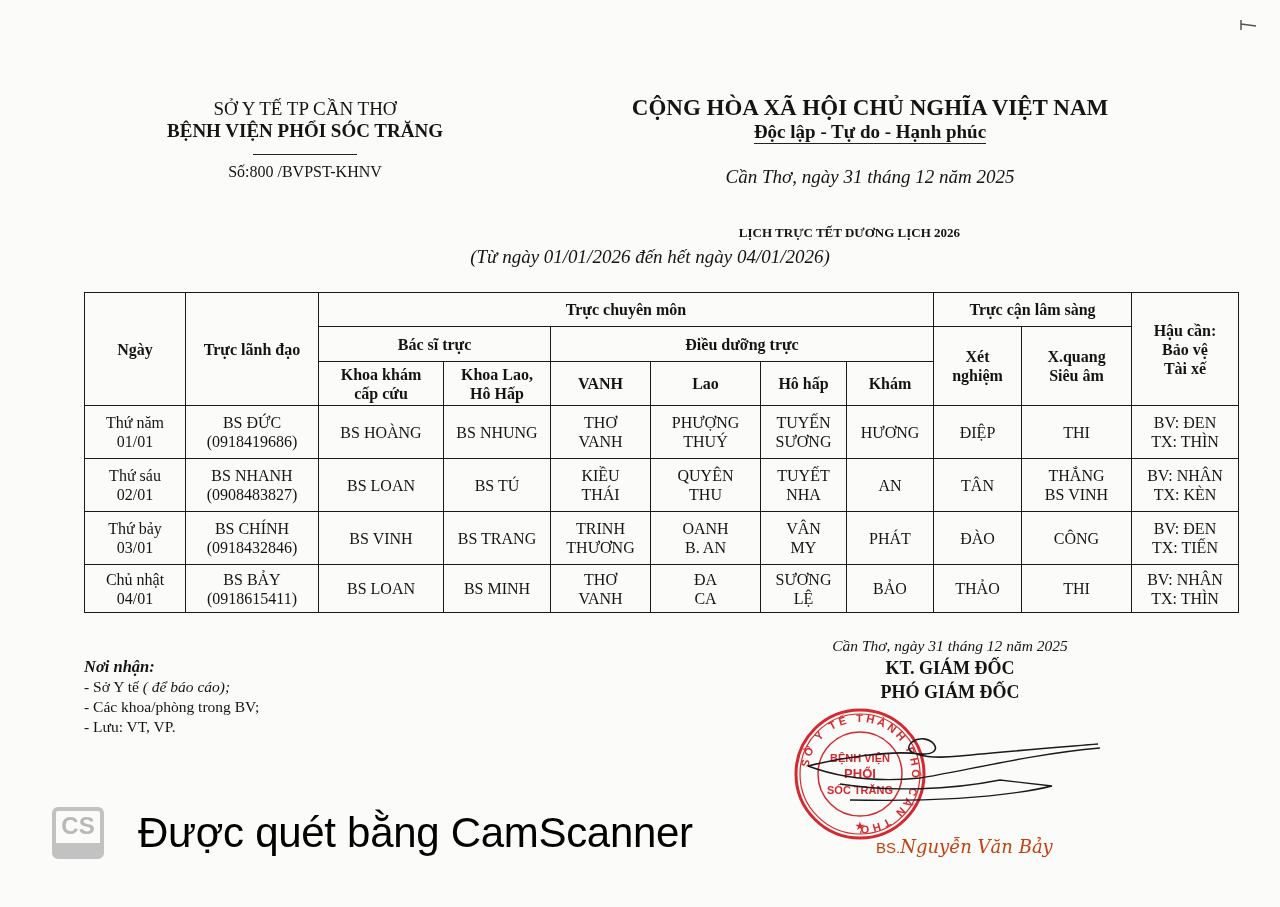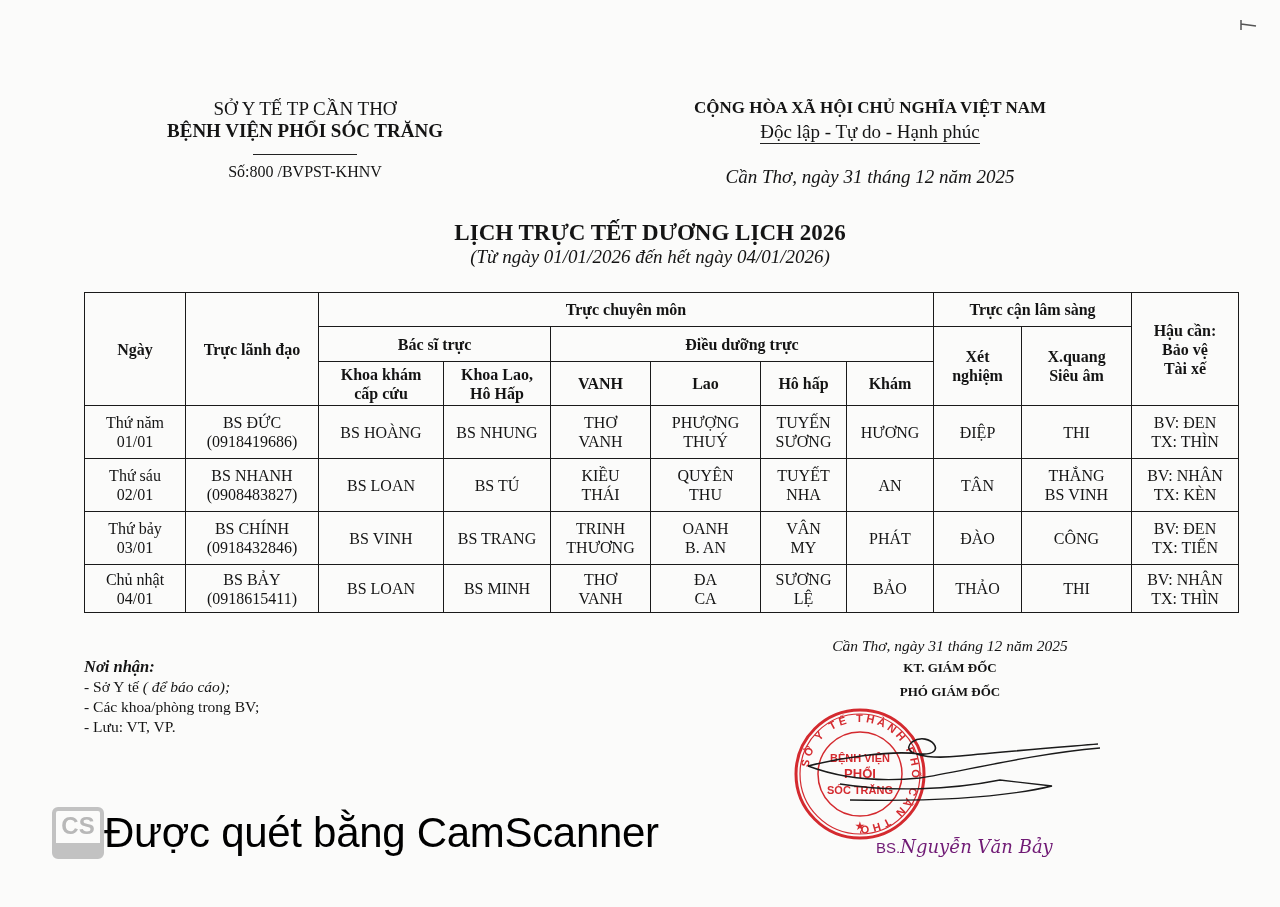--- a/index.html
+++ b/index.html
@@ -14,27 +14,27 @@
   .ital { font-style:italic; }
 
   
   #left-header { left:100px; top:98px; width:410px; }
   #left-header .l1 { font-size:19px; line-height:22px; }
   #left-header .l2 { font-size:19px; line-height:22px; font-weight:bold; }
   #left-header .rule { width:104px; height:1px; background:#222; margin:12px auto 0; }
   #left-header .docno { font-size:16px; margin-top:8px; }
 
   #right-header { left:600px; top:96px; width:540px; }
-  #right-header .l1 { font-size:17px; font-weight:bold; line-height:24px; }
-  #right-header .l2 { font-size:19px; font-weight:normal; line-height:24px; }
+  #right-header .l1 { font-size:23px; font-weight:bold; line-height:24px; }
+  #right-header .l2 { font-size:19px; font-weight:bold; line-height:24px; }
   #right-header .l2 span { border-bottom:1.5px solid #222; padding-bottom:1px; }
   #right-header .date { font-size:19px; font-style:italic; margin-top:22px; }
 
   #title-block { left:340px; top:221px; width:620px; }
-  #title-block .t1 { font-size:23px; font-weight:bold; line-height:24px; }
+  #title-block .t1 { font-size:13px; font-weight:bold; line-height:24px;text-align:right; }
   #title-block .t2 { font-size:19px; font-style:italic; line-height:24px; }
 
   
   table#schedule {
     position:absolute; left:84px; top:292px; border-collapse:collapse;
     font-size:16px; line-height:19px;
   }
   #schedule td, #schedule th {
     border:1.6px solid #1a1a1a; text-align:center; vertical-align:middle; padding:0;
   }
@@ -46,29 +46,29 @@
   .data-row.last { height:48px; }
   .cell-line { display:block; }
 
   
   #recipients { left:84px; top:657px; width:260px; font-size:15.5px; line-height:20px; }
   #recipients .head { font-weight:bold; font-style:italic; font-size:16.5px; }
 
   
   #sign-block { left:800px; top:636px; width:300px; }
   #sign-block .date { font-size:15.5px; font-style:italic; line-height:20px; }
-  #sign-block .r1, #sign-block .r2 { font-size:13px; font-weight:bold; line-height:24px; }
+  #sign-block .r1, #sign-block .r2 { font-size:18px; font-weight:bold; line-height:24px; }
 
   #stamp { left:792px; top:706px; width:136px; height:136px; }
-  #signer { left:876px; top:836px; font-size:17px; color:#701a75; }
+  #signer { left:876px; top:836px; font-size:17px; color:#c2410c; }
   #signer .pref { font-family:"Liberation Sans", sans-serif; font-size:15px; }
   #signer .name { font-style:italic; font-family:"DejaVu Serif", serif; font-size:18px; }
 
   
-  #cs-watermark { left:52px; top:806px; height:54px; display:flex; align-items:center; gap:0; }
+  #cs-watermark { left:52px; top:806px; height:54px; display:flex; align-items:center; gap:34px; }
   #cs-logo {
     width:52px; height:52px; border:4px solid #c2c2c2; border-radius:6px; box-sizing:border-box;
     display:flex; align-items:flex-start; justify-content:center; background:#fbfbfa; position:relative;
   }
   #cs-logo .txt { font-family:"Liberation Sans", sans-serif; font-weight:bold; color:#b8b8b8; font-size:24px; line-height:30px; }
   #cs-logo .bar { position:absolute; left:0; right:0; bottom:0; height:12px; background:#c2c2c2; }
   #cs-text { font-family:"Liberation Sans", "DejaVu Sans", sans-serif; font-size:42px; color:#000000; letter-spacing:-0.3px; }
 
   #corner-mark { left:1238px; top:18px; width:20px; height:14px; }
 </style>

